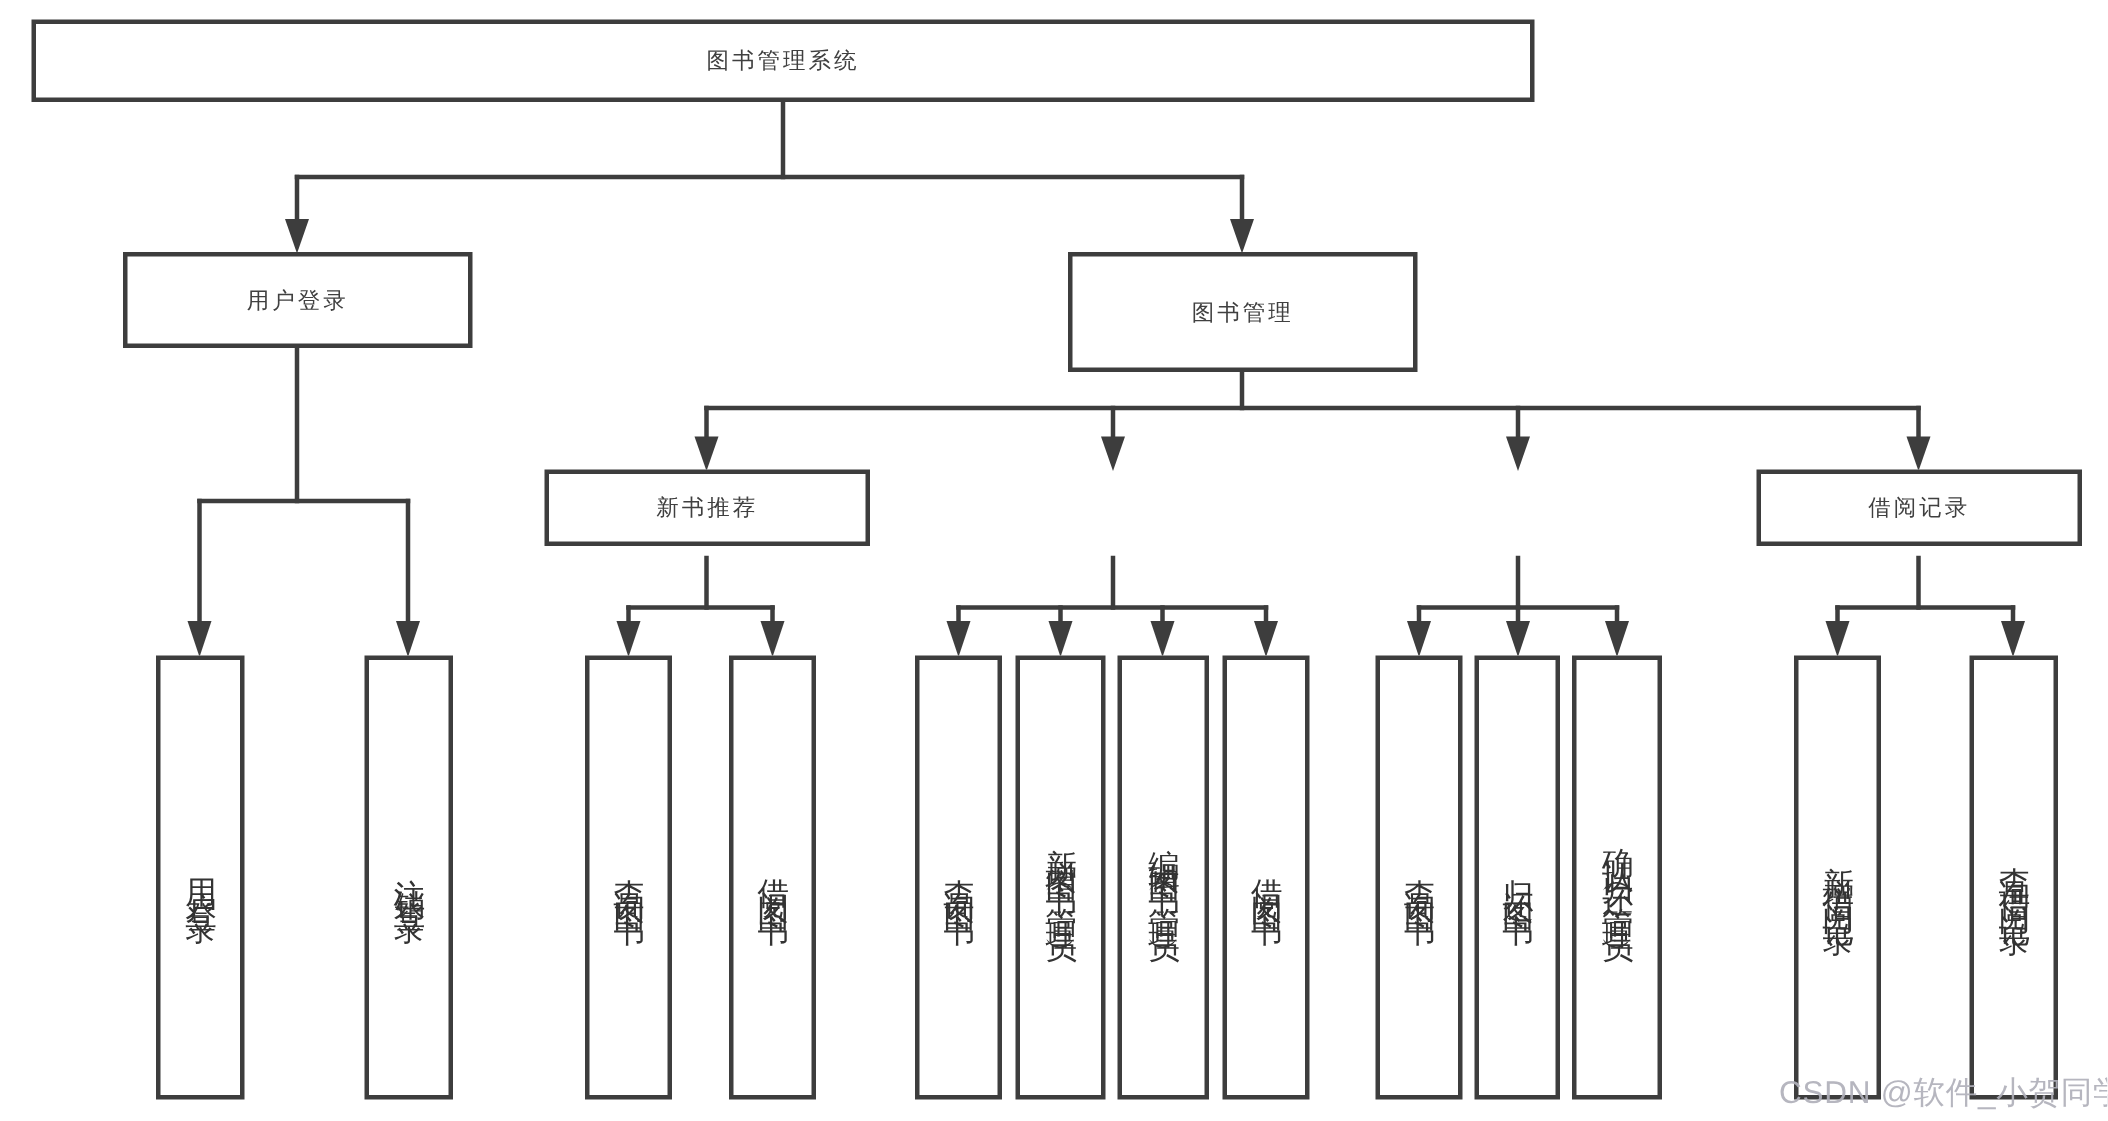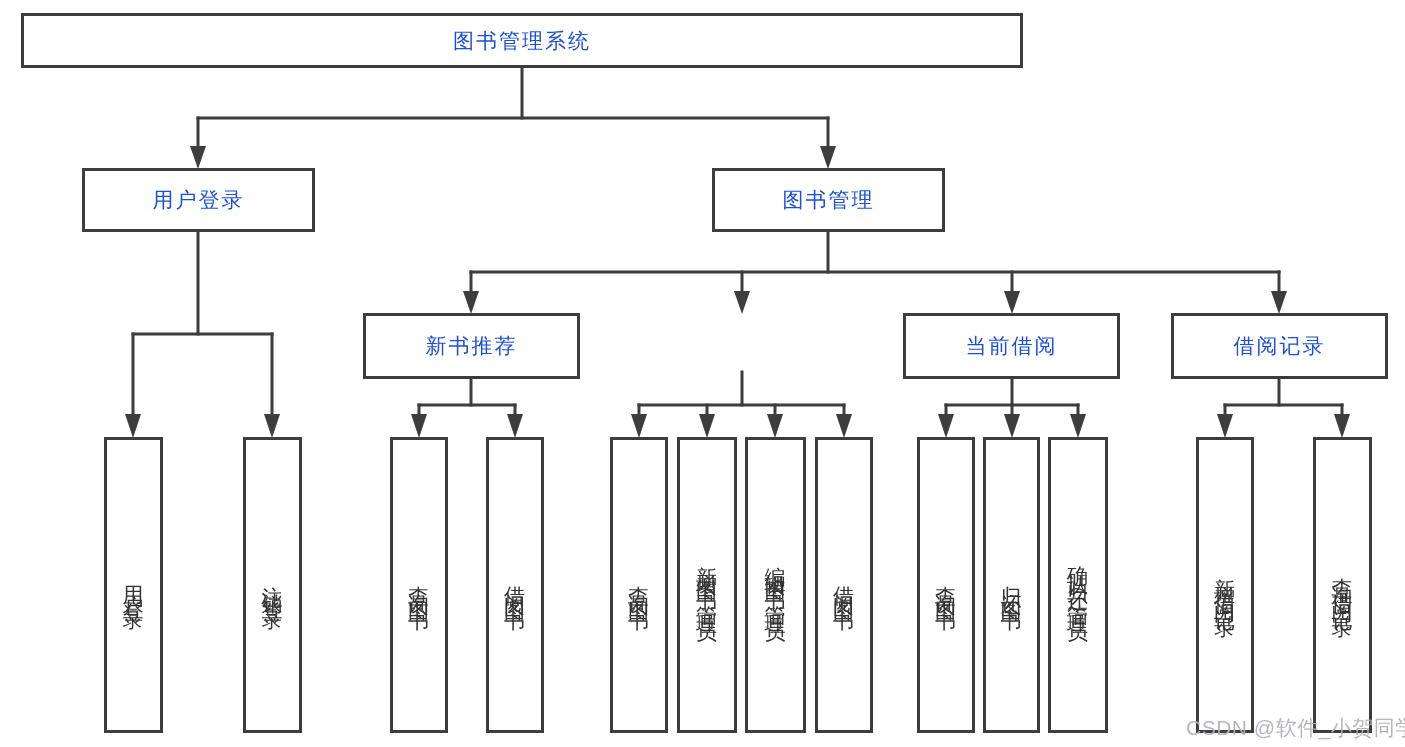--- a/index.html
+++ b/index.html
@@ -14,26 +14,26 @@
   .connectors{position:absolute;left:0;top:0;width:1405px;height:747px;z-index:1;}
   .node{
     position:absolute;
     box-sizing:border-box;
     border:3px solid #3d3d3d;
     background:#ffffff;
     display:flex;align-items:center;justify-content:center;
     z-index:2;
   }
   .h-label{
-    font-size:21px;letter-spacing:2px;color:#1d4ed8;white-space:nowrap;
+    font-size:15px;letter-spacing:2px;color:#404040;white-space:nowrap;
   }
   .root{left:21px;top:13px;width:1002px;height:55px;}
   .l2a{left:82px;top:168px;width:233px;height:64px;}
-  .l2b{left:712px;top:168px;width:233px;height:64px;}
-  .l3{top:313px;width:217px;height:66px;}
+  .l2b{left:712px;top:168px;width:233px;height:80px;}
+  .l3{top:313px;width:217px;height:51px;}
   .g1{left:363px;} .g2{left:633px;} .g3{left:903px;} .g4{left:1171px;}
   .leaf{top:437px;height:296px;}
   .v-label{
     writing-mode:vertical-rl;
     text-orientation:mixed;
     font-size:21px;letter-spacing:8px;color:#333333;
     line-height:1;
   }
   .u1{left:104px;width:59px;} .u2{left:243px;width:59px;}
   .n1{left:390px;width:58px;} .n2{left:486px;width:58px;}
@@ -129,23 +129,20 @@
   <div class="node l2a">
     <span class="h-label">用户登录</span>
   </div>
   <div class="node l2b">
     <span class="h-label">图书管理</span>
   </div>
 
   <div class="node l3 g1">
     <span class="h-label">新书推荐</span>
   </div>
-  <div class="node l3 g3">
-    <span class="h-label">当前借阅</span>
-  </div>
   <div class="node l3 g4">
     <span class="h-label">借阅记录</span>
   </div>
 
   <div class="node leaf u1">
     <span class="v-label">用户登录</span>
   </div>
   <div class="node leaf u2">
     <span class="v-label">注销登录</span>
   </div>

